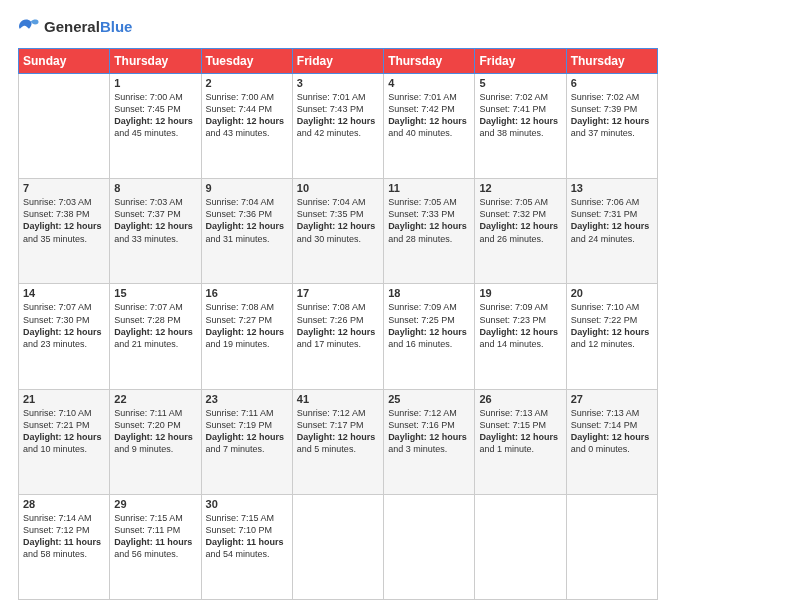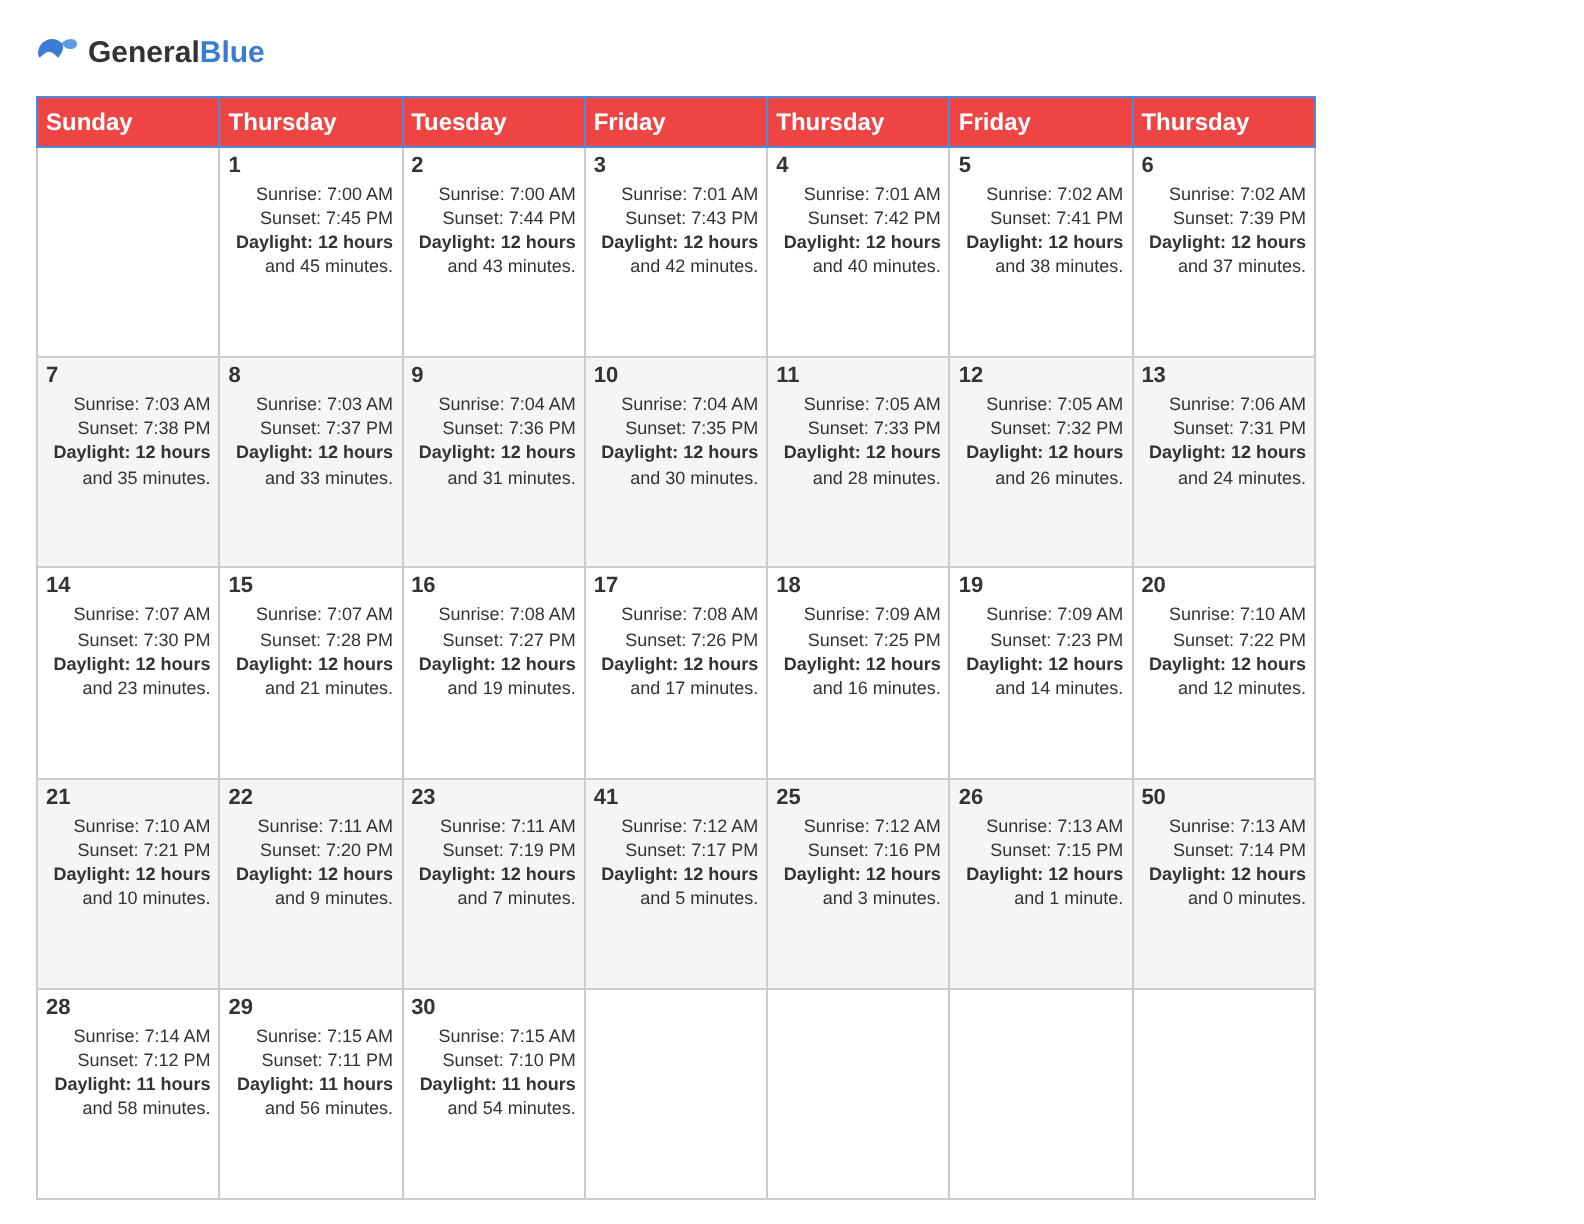--- a/index.html
+++ b/index.html
@@ -71,21 +71,20 @@
     .day-num {
       font-size: 11px;
       font-weight: bold;
       margin-bottom: 2px;
       display: block;
     }
     .cell-content {
       font-size: 9px;
       line-height: 1.35;
       color: #333;
-      text-align: right;
     }
     .cell-empty {
       background: #f9f9f9;
     }
     tr:nth-child(odd) td { background: #fff; }
     tr:nth-child(even) td { background: #f5f5f5; }
     .calendar thead tr th { background: #ef4444; }
   </style>
 </head>
 <body>
@@ -224,21 +223,21 @@
           </td>
           <td>
             <span class="day-num">25</span>
             <div class="cell-content">Sunrise: 7:12 AM<br>Sunset: 7:16 PM<br><strong>Daylight: 12 hours</strong><br>and 3 minutes.</div>
           </td>
           <td>
             <span class="day-num">26</span>
             <div class="cell-content">Sunrise: 7:13 AM<br>Sunset: 7:15 PM<br><strong>Daylight: 12 hours</strong><br>and 1 minute.</div>
           </td>
           <td>
-            <span class="day-num">50</span>
+            <span class="day-num">27</span>
             <div class="cell-content">Sunrise: 7:13 AM<br>Sunset: 7:14 PM<br><strong>Daylight: 12 hours</strong><br>and 0 minutes.</div>
           </td>
         </tr>
         <tr>
           <td>
             <span class="day-num">28</span>
             <div class="cell-content">Sunrise: 7:14 AM<br>Sunset: 7:12 PM<br><strong>Daylight: 11 hours</strong><br>and 58 minutes.</div>
           </td>
           <td>
             <span class="day-num">29</span>

